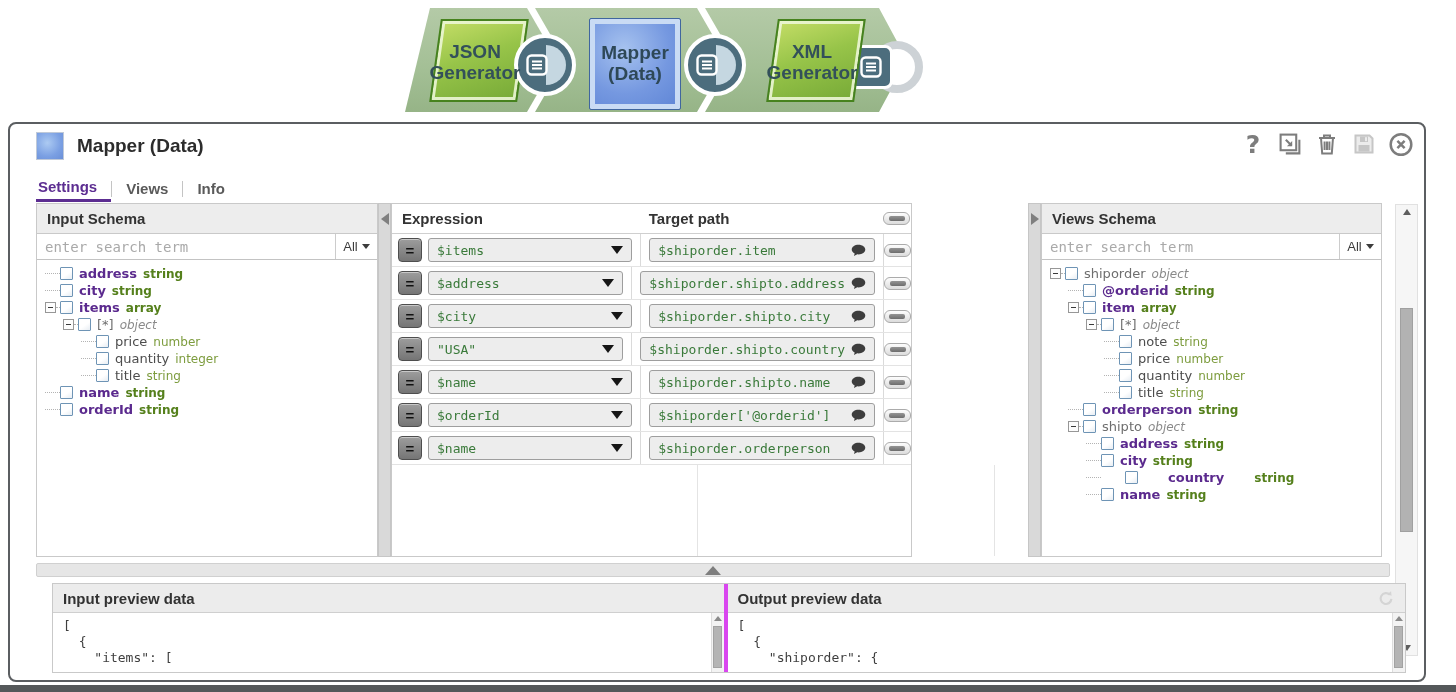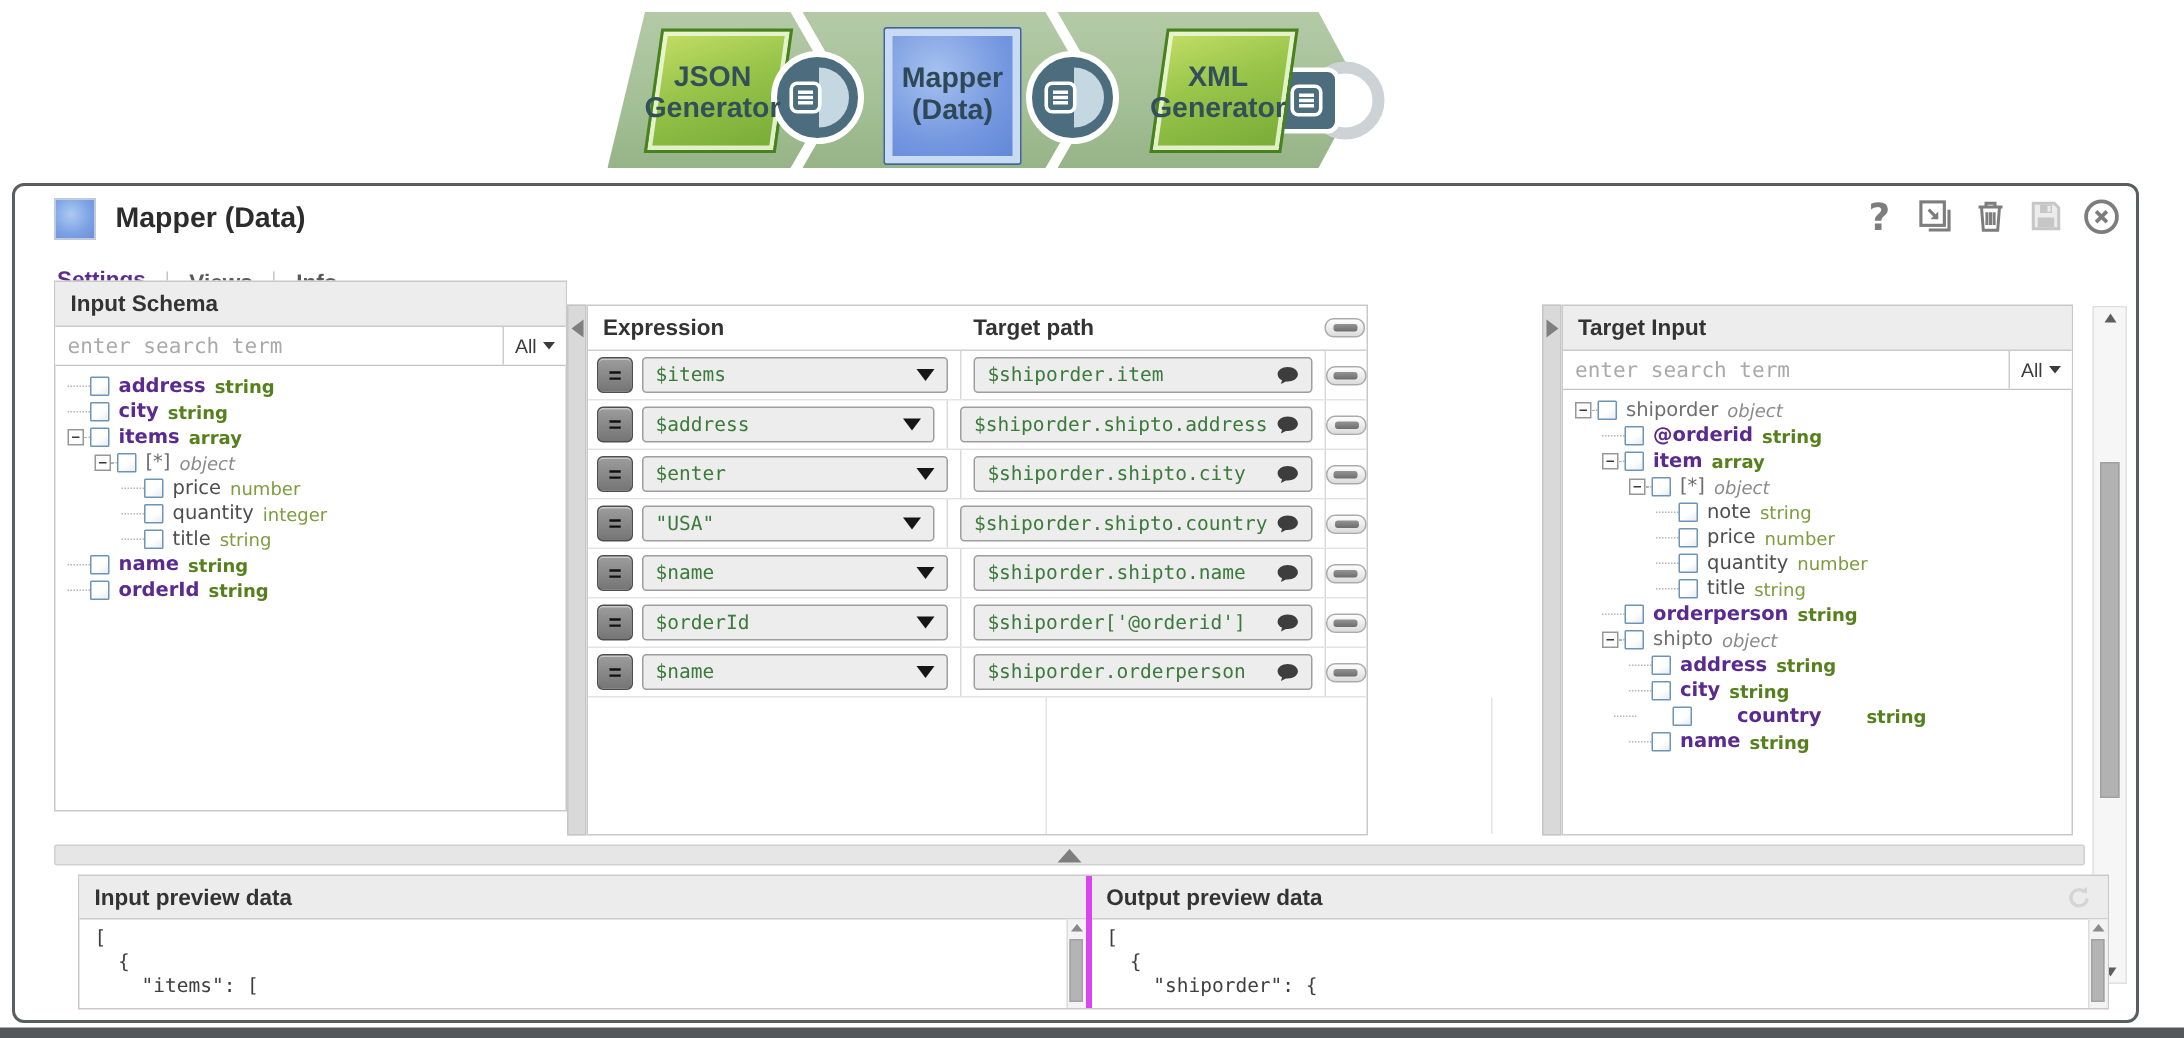--- a/index.html
+++ b/index.html
@@ -55,21 +55,21 @@
   .tabs { position:absolute; left:36px; top:177px; display:flex; align-items:center; height:24px; }
   .tab { font-size:15px; font-weight:bold; color:#5a5a5a; padding:2px 14px 4px 14px; cursor:pointer; }
   .tab:first-child { padding-left:2px; }
   .tab.active { color:#5c2d91; border-bottom:3px solid #5c2d91; }
   .tab-sep { width:1px; height:16px; background:#c4c4c4; }
 
   
   .panel { position:absolute; border:1px solid #c9c9c9; background:#fff; }
   .panel-hdr { height:30px; background:#ededed; border-bottom:1px solid #c9c9c9; display:flex;
           align-items:center; padding:0 10px; font-size:15px; font-weight:bold; color:#333; }
-  .panel-input  { left:36px;  top:187px; width:342px; height:354px; }
+  .panel-input  { left:36px;  top:203px; width:342px; height:354px; }
   .panel-target { left:1041px; top:203px; width:341px; height:354px; }
 
   .search-row { height:26px; border-bottom:1px solid #c3c3c3; display:flex; background:#fff; }
   .search-input { flex:1; border:none; outline:none; padding:0 8px;
           font-family:"DejaVu Sans Mono", monospace; font-size:14px; color:#444; }
   .search-input::placeholder { color:#a9a9a9; }
   .filter-btn { width:42px; border-left:1px solid #ccc; display:flex; align-items:center; justify-content:center;
           gap:4px; font-size:13px; color:#3c3c3c; cursor:pointer; background:#fff; }
   .caret-dn { width:0; height:0; border-left:4px solid transparent; border-right:4px solid transparent;
           border-top:5px solid #3c3c3c; }
@@ -399,21 +399,21 @@
           <div class="remove-cell">
             <button class="minus-btn">
               <span class="minus-bar"></span>
             </button>
           </div>
         </div>
         <div class="map-row">
           <div class="expr-cell">
             <button class="eq-btn">=</button>
             <div class="field">
-              <span class="field-text">$enter</span>
+              <span class="field-text">$city</span>
               <span class="dd-arrow"></span>
             </div>
           </div>
           <div class="target-cell">
             <div class="field">
               <span class="field-text">$shiporder.shipto.city</span>
               <span class="bubble">
                 <svg viewBox="0 0 16 14" width="15" height="13">
                   <path d="M8 .8C3.9.8.7 3.1.7 5.9c0 1.8 1.3 3.4 3.2 4.3L3.1 13l3.6-1.9c.4.1.9.1 1.3.1 4.1 0 7.3-2.3 7.3-5.2S12.1.8 8 .8z" fill="#3d3d3d"></path>
                 </svg>
@@ -525,21 +525,21 @@
       </div>
     <div class="col-line" style="left:305px"></div>
     <div class="col-line" style="left:602px"></div>
   </div>
 
   <div class="gutter gutter-right">
     <span class="tri-right"></span>
   </div>
 
   <div class="panel panel-target">
-    <div class="panel-hdr">Target Input</div>
+    <div class="panel-hdr">Views Schema</div>
     <div class="search-row">
       <input class="search-input" placeholder="enter search term" style="">
       <span class="filter-btn">
         <span>All</span>
         <span class="caret-dn"></span>
       </span>
     </div>
     <div class="tree" id="target-tree">
         <div class="tree-row" style="padding-left: 8px;">
           <span class="expander">
@@ -618,21 +618,21 @@
           <span class="cb"></span>
           <span class="t-name n-mapped">address</span>
           <span class="t-type ty-mapped">string</span>
         </div>
         <div class="tree-row" style="padding-left: 44px;">
           <span class="stub"></span>
           <span class="cb"></span>
           <span class="t-name n-mapped">city</span>
           <span class="t-type ty-mapped">string</span>
         </div>
-        <div class="tree-row" style="padding-left: 34px; gap: 24px;">
+        <div class="tree-row" style="padding-left: 44px; gap: 24px;">
           <span class="stub"></span>
           <span class="cb"></span>
           <span class="t-name n-mapped">country</span>
           <span class="t-type ty-mapped">string</span>
         </div>
         <div class="tree-row" style="padding-left: 44px;">
           <span class="stub"></span>
           <span class="cb"></span>
           <span class="t-name n-mapped">name</span>
           <span class="t-type ty-mapped">string</span>

